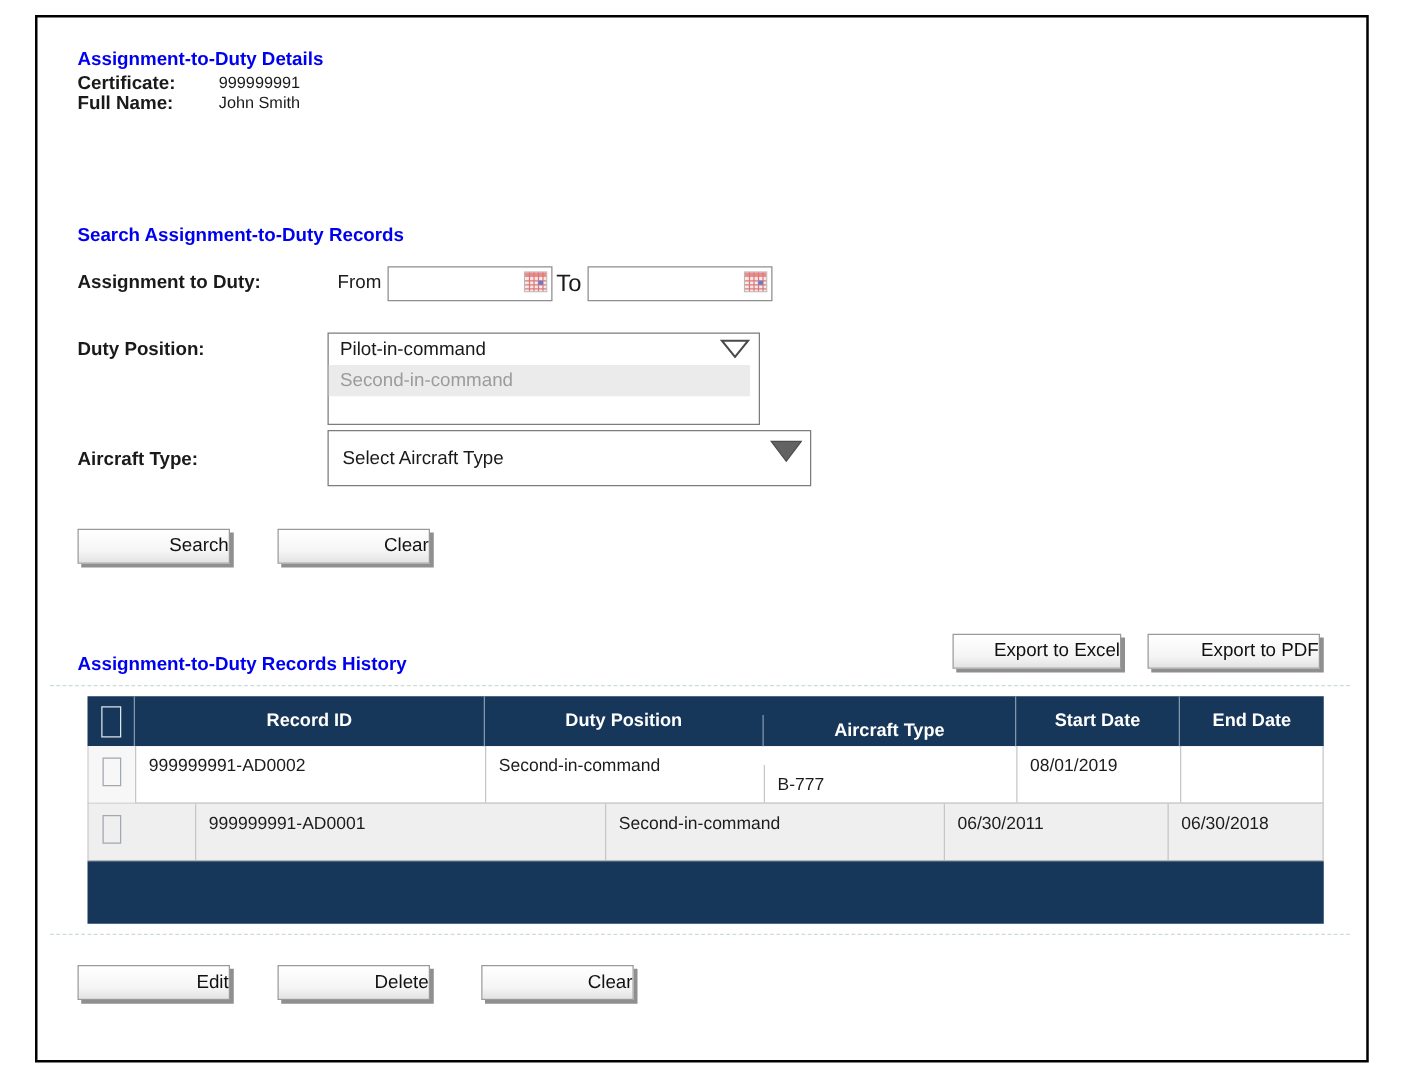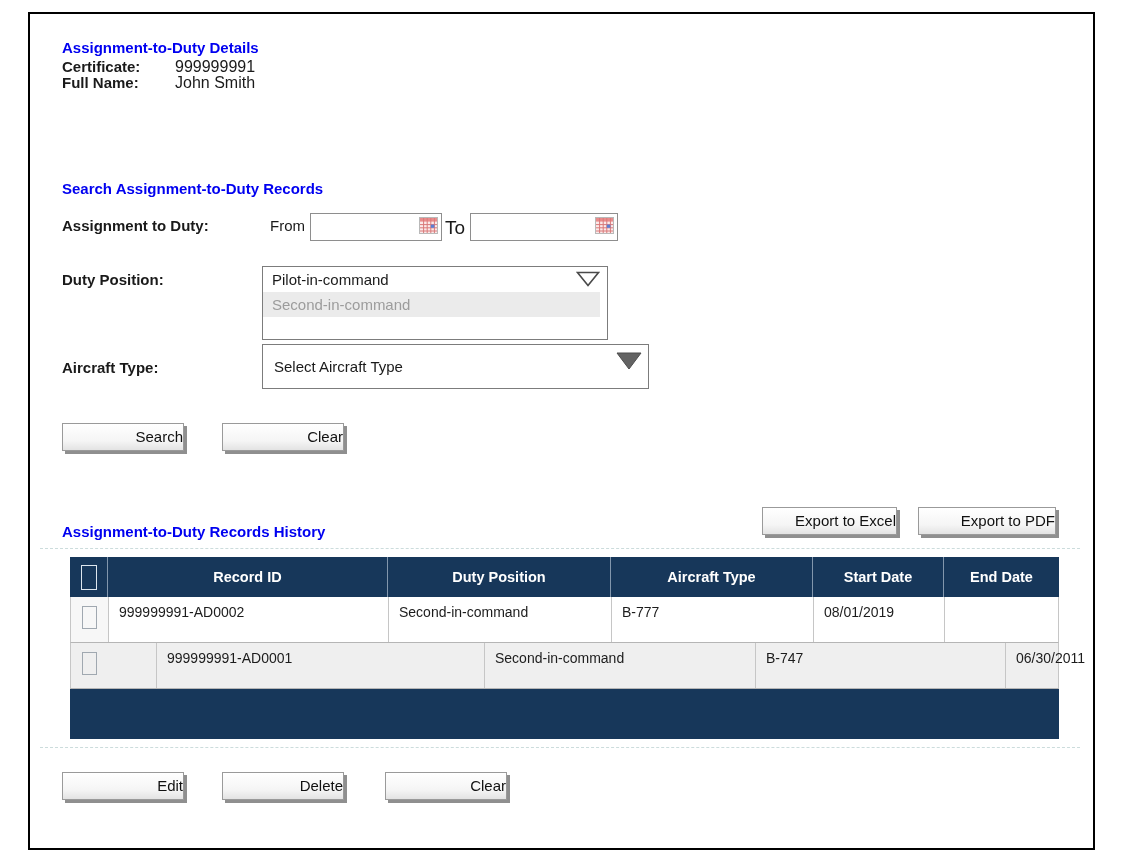--- a/index.html
+++ b/index.html
@@ -5,21 +5,21 @@
   html,body{margin:0;padding:0;background:#fff;}
   body{width:1124px;height:864px;position:relative;overflow:hidden;
        font-family:"Liberation Sans",sans-serif;color:#1a1a1a;}
   .frame{position:absolute;left:28px;top:12px;width:1063px;height:834px;
          border:2px solid #000;background:#fff;}
 
   .abs{position:absolute;box-sizing:border-box;}
 
   .h-blue{color:#0000f0;font-weight:bold;font-size:15px;white-space:nowrap;}
   .lbl{font-weight:bold;font-size:15px;white-space:nowrap;}
-  .val{font-size:16px;white-space:nowrap;}
+  .val{font-size:13px;white-space:nowrap;}
 
   
   .page-title{left:32px;top:25px;}
   .cert-lbl{left:32px;top:44px;}
   .cert-val{left:145px;top:44px;}
   .name-lbl{left:32px;top:60px;}
   .name-val{left:145px;top:60px;}
 
   
   .search-heading{left:32px;top:166px;}
@@ -66,21 +66,21 @@
   
   .history-heading{left:32px;top:509px;}
   .tbl{left:40px;top:543px;width:989px;}
   .tbl-header{display:flex;background:#17375a;height:40px;}
   .th{display:flex;align-items:center;justify-content:center;
       color:#fff;font-weight:bold;font-size:14.5px;box-sizing:border-box;}
   .th + .th{border-left:1px solid #8296ac;}
   .col-cb{width:37px;flex:none;}
   .col-1{width:280px;flex:none;}
   .col-2{width:223px;flex:none;}
-  .col-3{width:202px;flex:none;}
+  .col-3{width:202px;flex:none;margin-top:15px;}
   .col-4{width:131px;flex:none;}
   .col-5{width:116px;flex:none;}
   .tr{display:flex;height:46px;background:#fff;border-bottom:1px solid #b5b5b5;
       border-left:1px solid #c6c6c6;border-right:1px solid #c6c6c6;box-sizing:border-box;}
   .tr.alt{background:#efefef;gap:48px;}
   .td{box-sizing:border-box;padding:7px 6px 0 10px;font-size:14px;color:#1c1c1c;
       overflow:hidden;white-space:nowrap;}
   .td + .td{border-left:1px solid #c6c6c6;}
   .td.cb{display:flex;justify-content:center;padding:9px 0 0 0;background:#f7f7f7;}
   .tr.alt .td.cb{background:#efefef;}
@@ -191,21 +191,20 @@
       <div class="td col-4">08/01/2019</div>
       <div class="td col-5"></div>
     </div>
 
     <div class="tr alt">
       <div class="td cb col-cb">
         <div class="tofu"></div>
       </div>
       <div class="td col-1">999999991-AD0001</div>
       <div class="td col-2">Second-in-command</div>
-      <div class="td col-3">B-747</div>
       <div class="td col-4">06/30/2011</div>
       <div class="td col-5">06/30/2018</div>
     </div>
 
     <div class="tbl-footer"></div>
   </div>
 
   <div class="abs sep-line sep2"></div>
 
   <div class="abs btn3d btn-edit">Edit</div>

